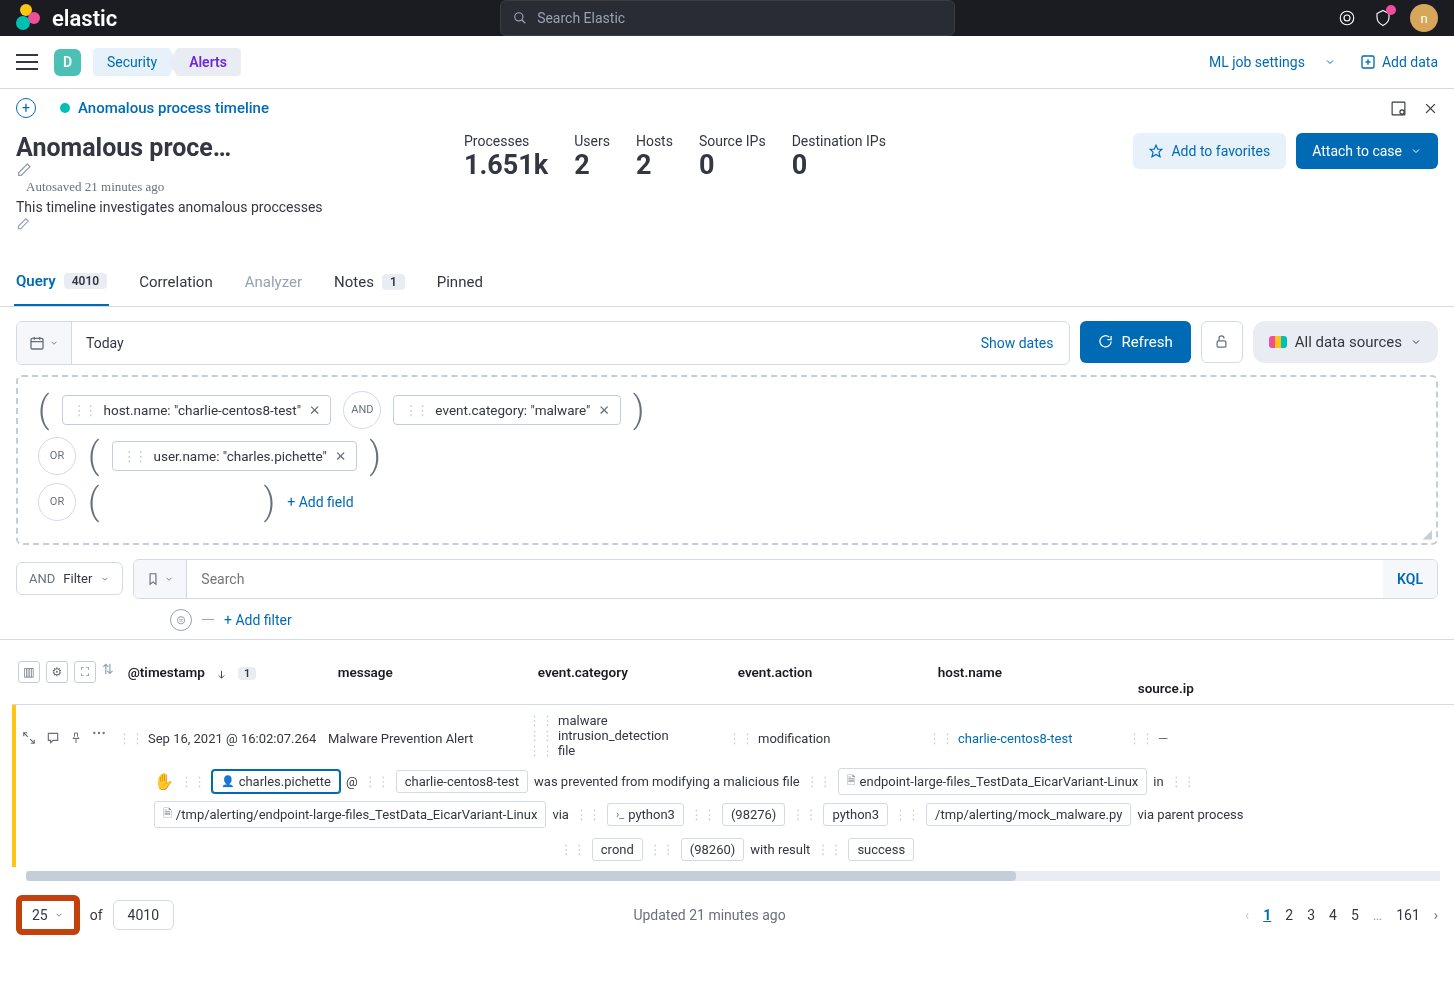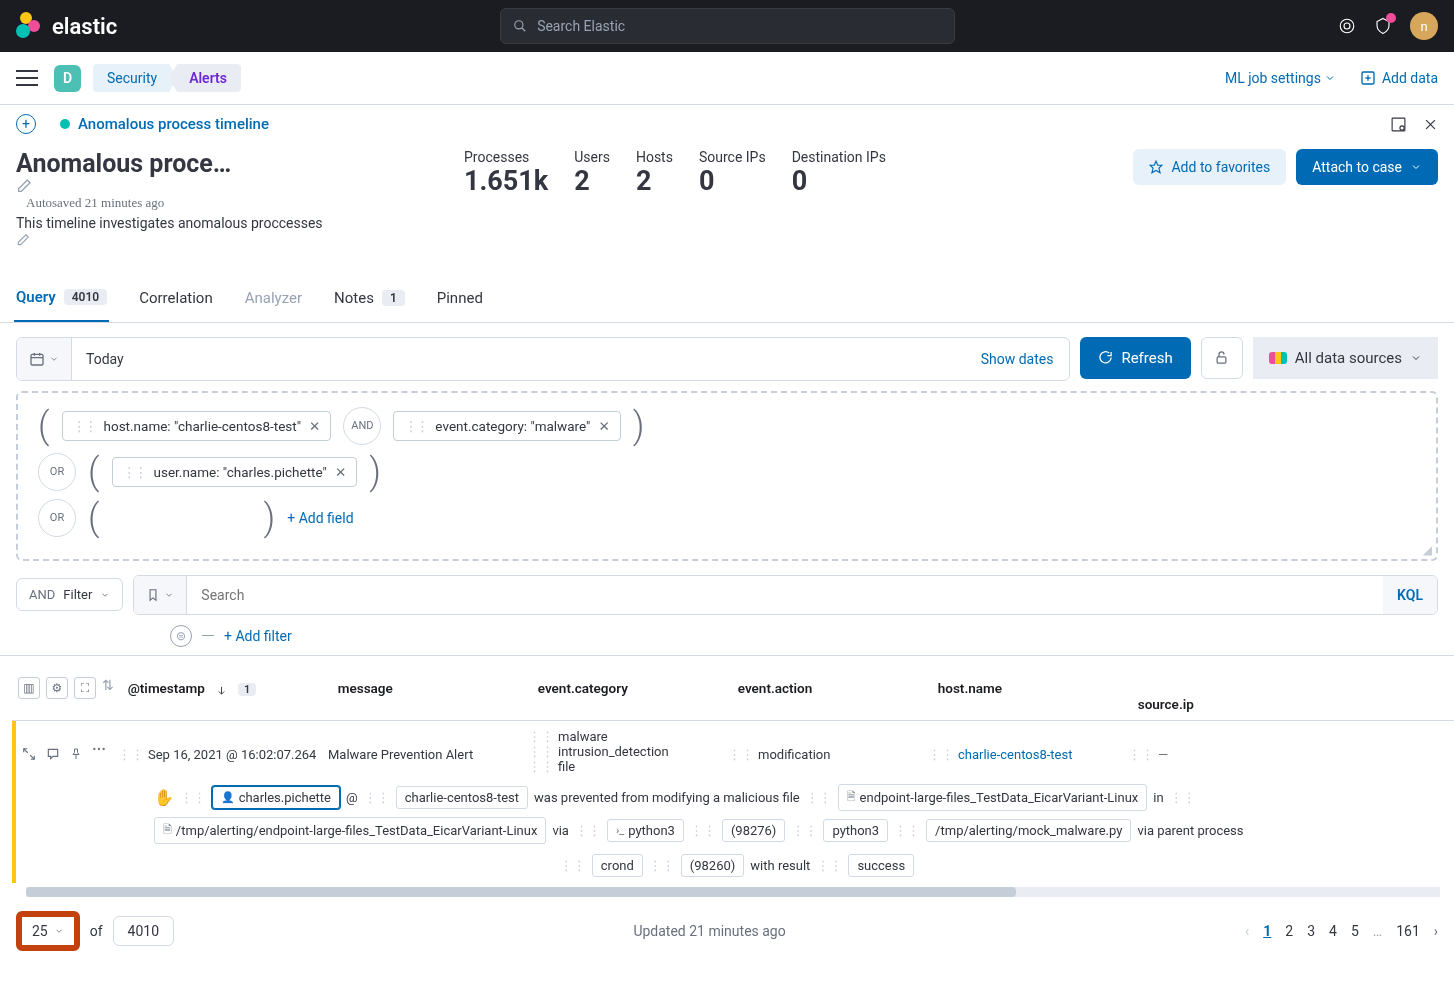--- a/index.html
+++ b/index.html
@@ -1,19 +1,19 @@
 <!DOCTYPE html>
 <html><head>
 <meta charset="utf-8">
 <style>
 * { box-sizing: border-box; margin: 0; padding: 0; font-family: -apple-system, BlinkMacSystemFont, "Segoe UI", Roboto, Helvetica, Arial, sans-serif; }
 body { background: #fff; color: #343741; font-size: 14px; }
 
 
-.top-header { background: #1a1c21; height: 52px; display: flex; align-items: center; padding: 0 16px; }
+.top-header { background: #1a1c21; height: 36px; display: flex; align-items: center; padding: 0 16px; }
 .logo { display: flex; align-items: center; gap: 8px; color: #fff; font-size: 22px; font-weight: 600; }
 .logo-dots { width: 28px; height: 28px; position: relative; }
 .logo-dots::before { content: ""; position: absolute; left: 4px; top: 0; width: 12px; height: 12px; border-radius: 50%; background: #fec514; }
 .logo-dots::after { content: ""; position: absolute; left: 0; top: 12px; width: 14px; height: 14px; border-radius: 50%; background: #00bfb3; }
 .logo-extra { position: absolute; left: 12px; top: 8px; width: 12px; height: 12px; border-radius: 50%; background: #f04e98; }
 .search-box { margin: 0 auto; width: 455px; height: 36px; background: #2a2c33; border: 1px solid #3a3c42; border-radius: 6px; display: flex; align-items: center; padding: 0 12px; color: #98a2b3; gap: 10px; }
 .hdr-right { display: flex; align-items: center; gap: 18px; }
 .hdr-icon { color: #fff; font-size: 18px; cursor: pointer; position: relative; }
 .pink-dot { position: absolute; top: -4px; right: -4px; width: 10px; height: 10px; border-radius: 50%; background: #f04e98; }
 .avatar { width: 28px; height: 28px; border-radius: 50%; background: #d6a65a; color: #fff; display: flex; align-items: center; justify-content: center; font-size: 13px; }
@@ -21,21 +21,21 @@
 
 .sub-header { height: 53px; display: flex; align-items: center; padding: 0 16px; border-bottom: 1px solid #d3dae6; }
 .menu-burger { width: 22px; height: 16px; display: flex; flex-direction: column; justify-content: space-between; cursor: pointer; margin-right: 16px; }
 .menu-burger span { height: 2px; background: #343741; }
 .sq-badge { width: 27px; height: 27px; border-radius: 6px; background: #4dc0b5; color: #fff; display: flex; align-items: center; justify-content: center; font-weight: 600; margin-right: 12px; }
 .breadcrumb { display: flex; align-items: center; }
 .bc-item { padding: 6px 14px; font-size: 14px; }
 .bc-item.first { background: #e6f1fa; color: #006bb4; border-radius: 4px 0 0 4px; clip-path: polygon(0 0, calc(100% - 8px) 0, 100% 50%, calc(100% - 8px) 100%, 0 100%); padding-right: 20px; }
 .bc-item.last { background: #e9edf3; color: #6d28d9; border-radius: 0 4px 4px 0; clip-path: polygon(8px 0, 100% 0, 100% 100%, 8px 100%, 0 50%); margin-left: -8px; padding-left: 20px; font-weight: 600; }
 .sub-right { margin-left: auto; display: flex; align-items: center; gap: 24px; }
-.ml-link { color: #006bb4; cursor: pointer; display: flex; align-items: center; gap: 3px; }
+.ml-link { color: #006bb4; cursor: pointer; display: flex; align-items: center; gap: 19px; }
 .add-data-link { color: #006bb4; cursor: pointer; display: flex; align-items: center; gap: 6px; }
 
 
 .flyout-bar { height: 34px; display: flex; align-items: center; padding: 4px 16px 0; }
 .plus-circle { width: 20px; height: 20px; border: 1.5px solid #006bb4; border-radius: 50%; color: #006bb4; display: flex; align-items: center; justify-content: center; font-size: 14px; cursor: pointer; margin-right: 24px; }
 .green-dot { width: 10px; height: 10px; border-radius: 50%; background: #00bfb3; margin-right: 8px; }
 .flyout-title { color: #006bb4; font-size: 15px; font-weight: 500; cursor: pointer; }
 .flyout-right { margin-left: auto; display: flex; gap: 16px; align-items: center; color: #343741; }
 .flyout-icon { font-size: 17px; cursor: pointer; color:#343741; }
 
@@ -62,21 +62,21 @@
 .count-badge { background: #e9edf3; border-radius: 4px; padding: 1px 8px; font-size: 12px; color: #343741; font-weight: 600; }
 
 
 .query-row { display: flex; align-items: stretch; padding: 14px 16px 10px; gap: 10px; }
 .date-range { display: flex; align-items: center; border: 1px solid #d3dae6; border-radius: 6px; overflow: hidden; flex: 1; }
 .date-icon { padding: 0 12px; background: #f5f7fa; border-right: 1px solid #d3dae6; display: flex; height: 42px; align-items: center; gap: 4px; color:#69707d; }
 .date-val { padding: 0 14px; flex: 1; color: #343741; }
 .show-dates { padding: 0 16px; color: #006bb4; cursor: pointer; }
 .refresh-btn { background: #006bb4; color: #fff; border: none; border-radius: 6px; padding: 0 18px; display: flex; align-items: center; gap: 8px; font-size: 15px; cursor: pointer; height: 42px; }
 .lock-box { width: 42px; height: 42px; border: 1px solid #d3dae6; border-radius: 6px; display: flex; align-items: center; justify-content: center; color:#69707d; }
-.ds-btn { background: #e9edf3; border: none; border-radius: 0; padding: 0 16px; display: flex; align-items: center; gap: 8px; color: #343741; height: 42px; cursor: pointer; font-size: 15px; }
+.ds-btn { background: #e9edf3; border: none; border-radius: 12px; padding: 0 16px; display: flex; align-items: center; gap: 8px; color: #343741; height: 42px; cursor: pointer; font-size: 15px; }
 .ds-swatch { width: 18px; height: 12px; border-radius: 3px; background: linear-gradient(90deg,#f04e98 0 33%,#fec514 33% 66%,#00bfb3 66%); }
 
 
 .builder { margin: 0 16px 14px; border: 2px dashed #c4cdd8; border-radius: 6px; padding: 14px 20px; position: relative; }
 .brow { display: flex; align-items: center; gap: 12px; margin-bottom: 8px; }
 .paren { font-size: 36px; color: #69707d; font-weight: 300; line-height: 1; }
 .op-pill { width: 38px; height: 38px; border: 1px solid #d3dae6; border-radius: 50%; display: flex; align-items: center; justify-content: center; font-size: 11px; color: #69707d; background:#fff; }
 .chip { border: 1px solid #c4cdd8; border-radius: 4px; padding: 6px 10px; display: flex; align-items: center; gap: 8px; background: #fff; font-size: 13.5px; }
 .grip { color: #c4cdd8; letter-spacing: -2px; }
 .chip-x { color: #69707d; cursor: pointer; }

